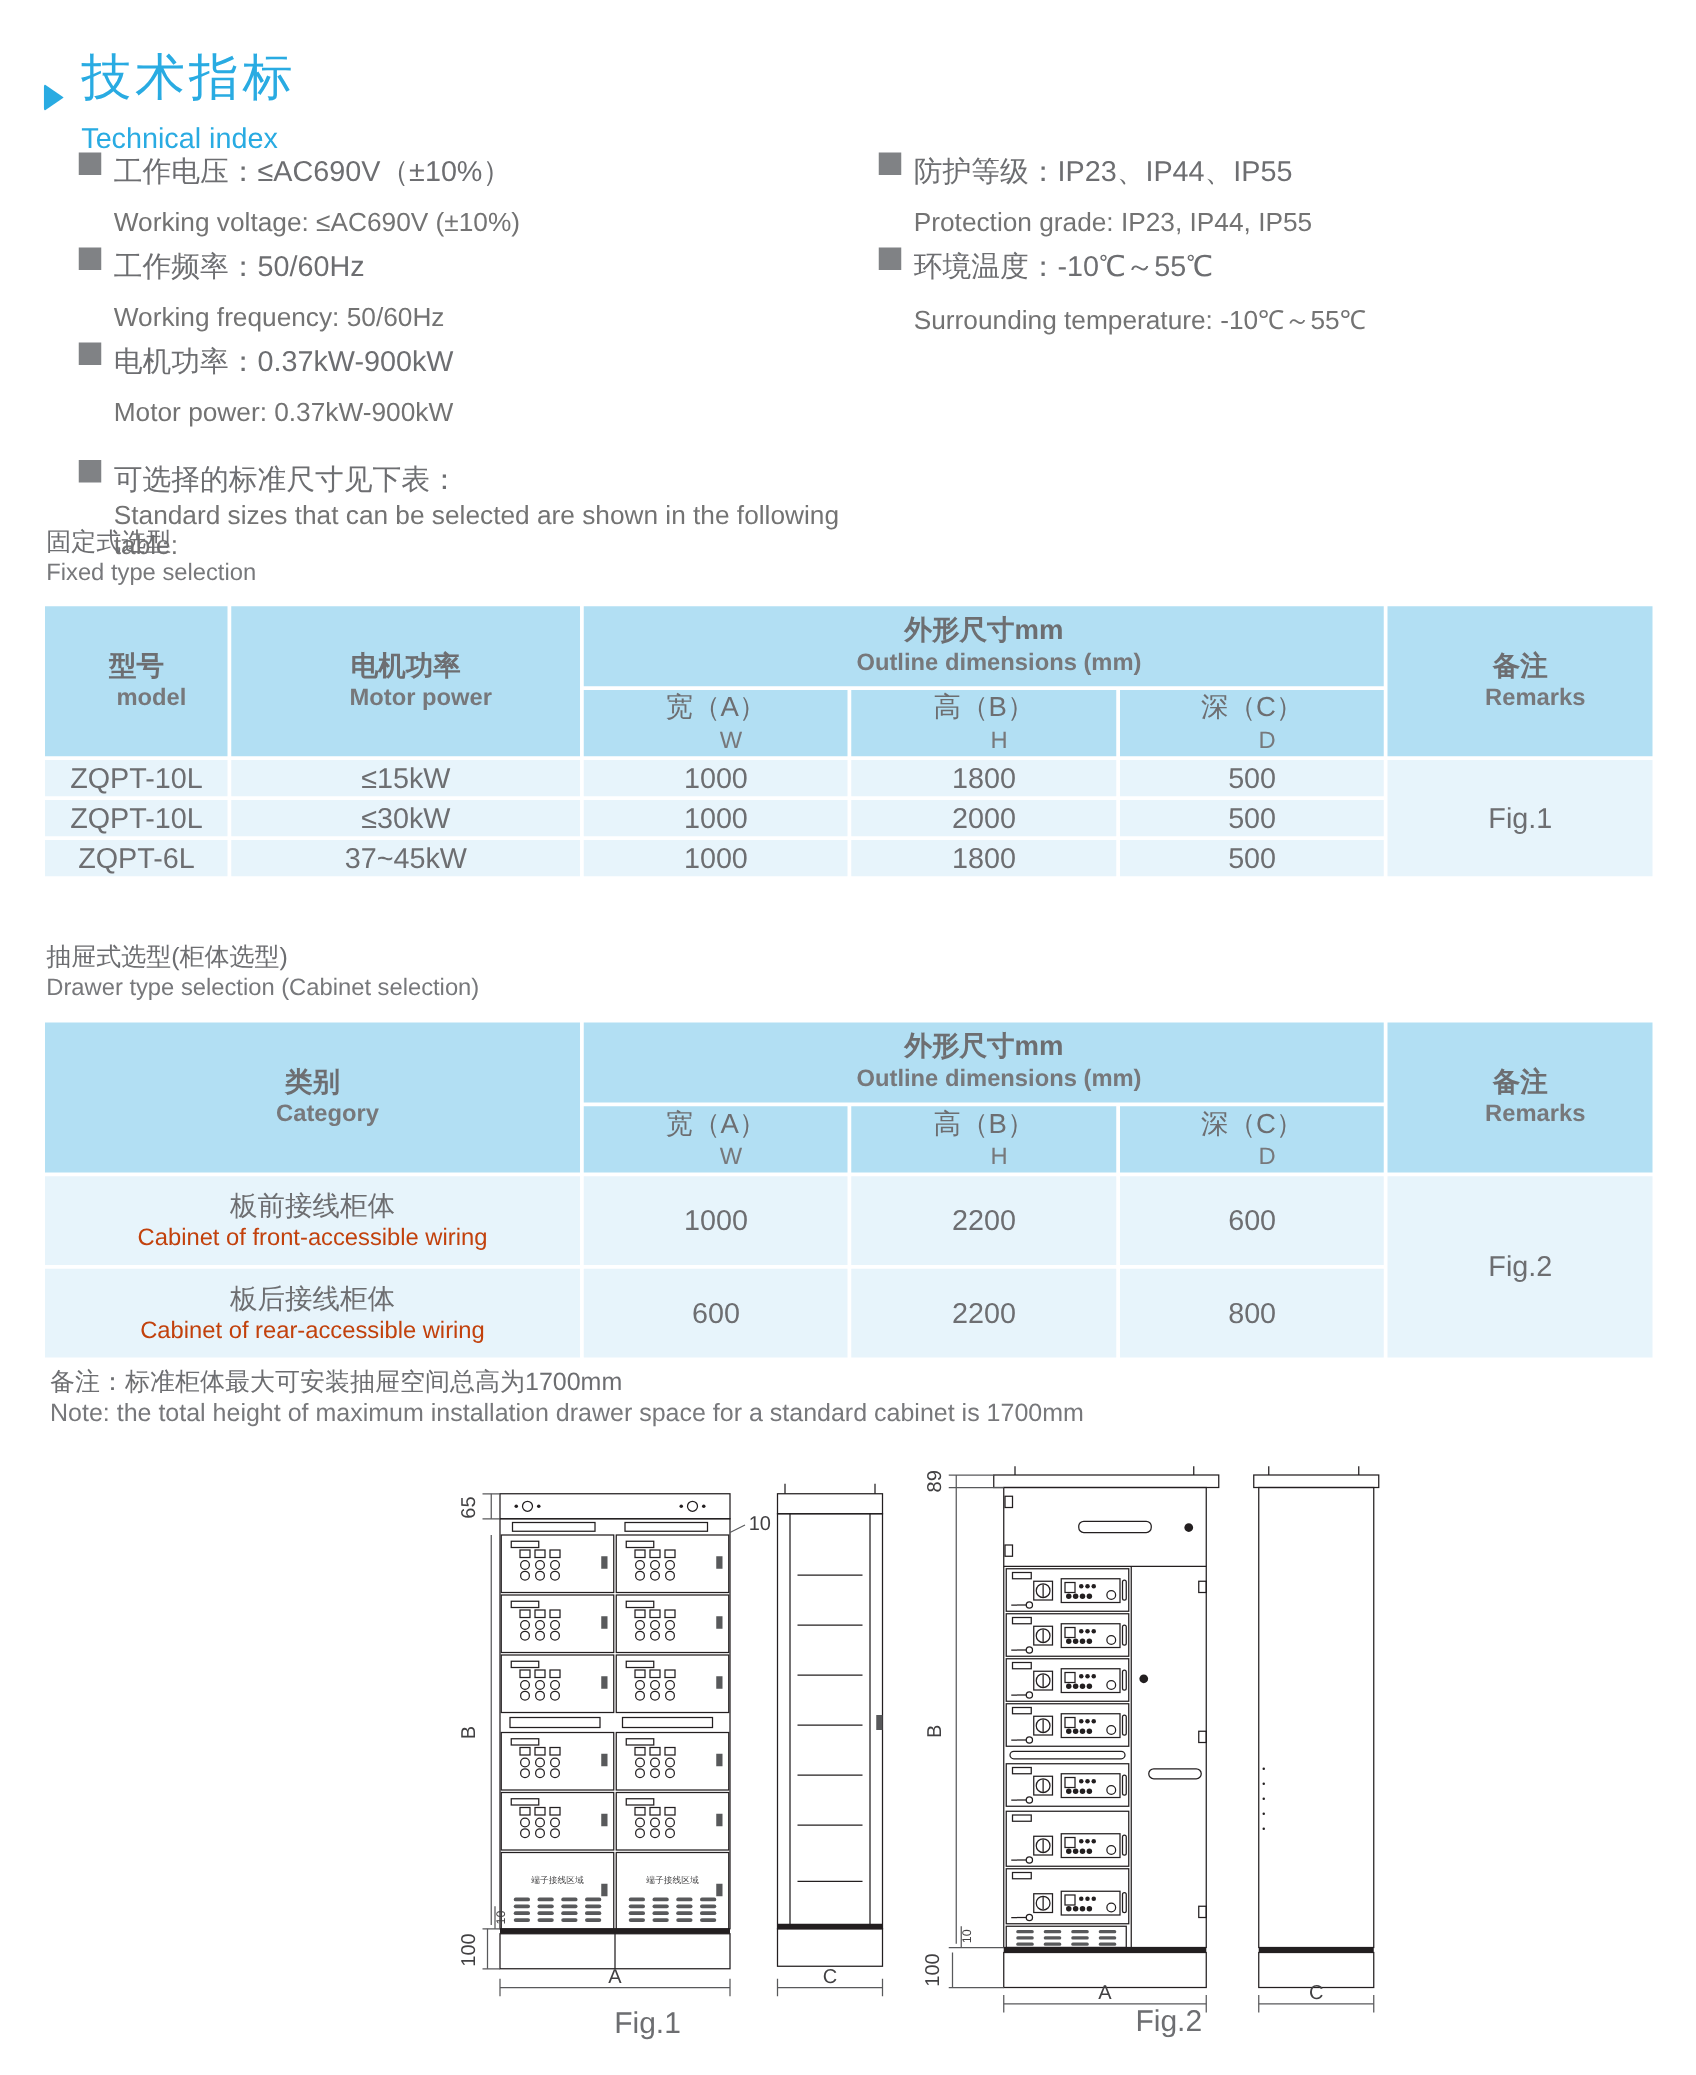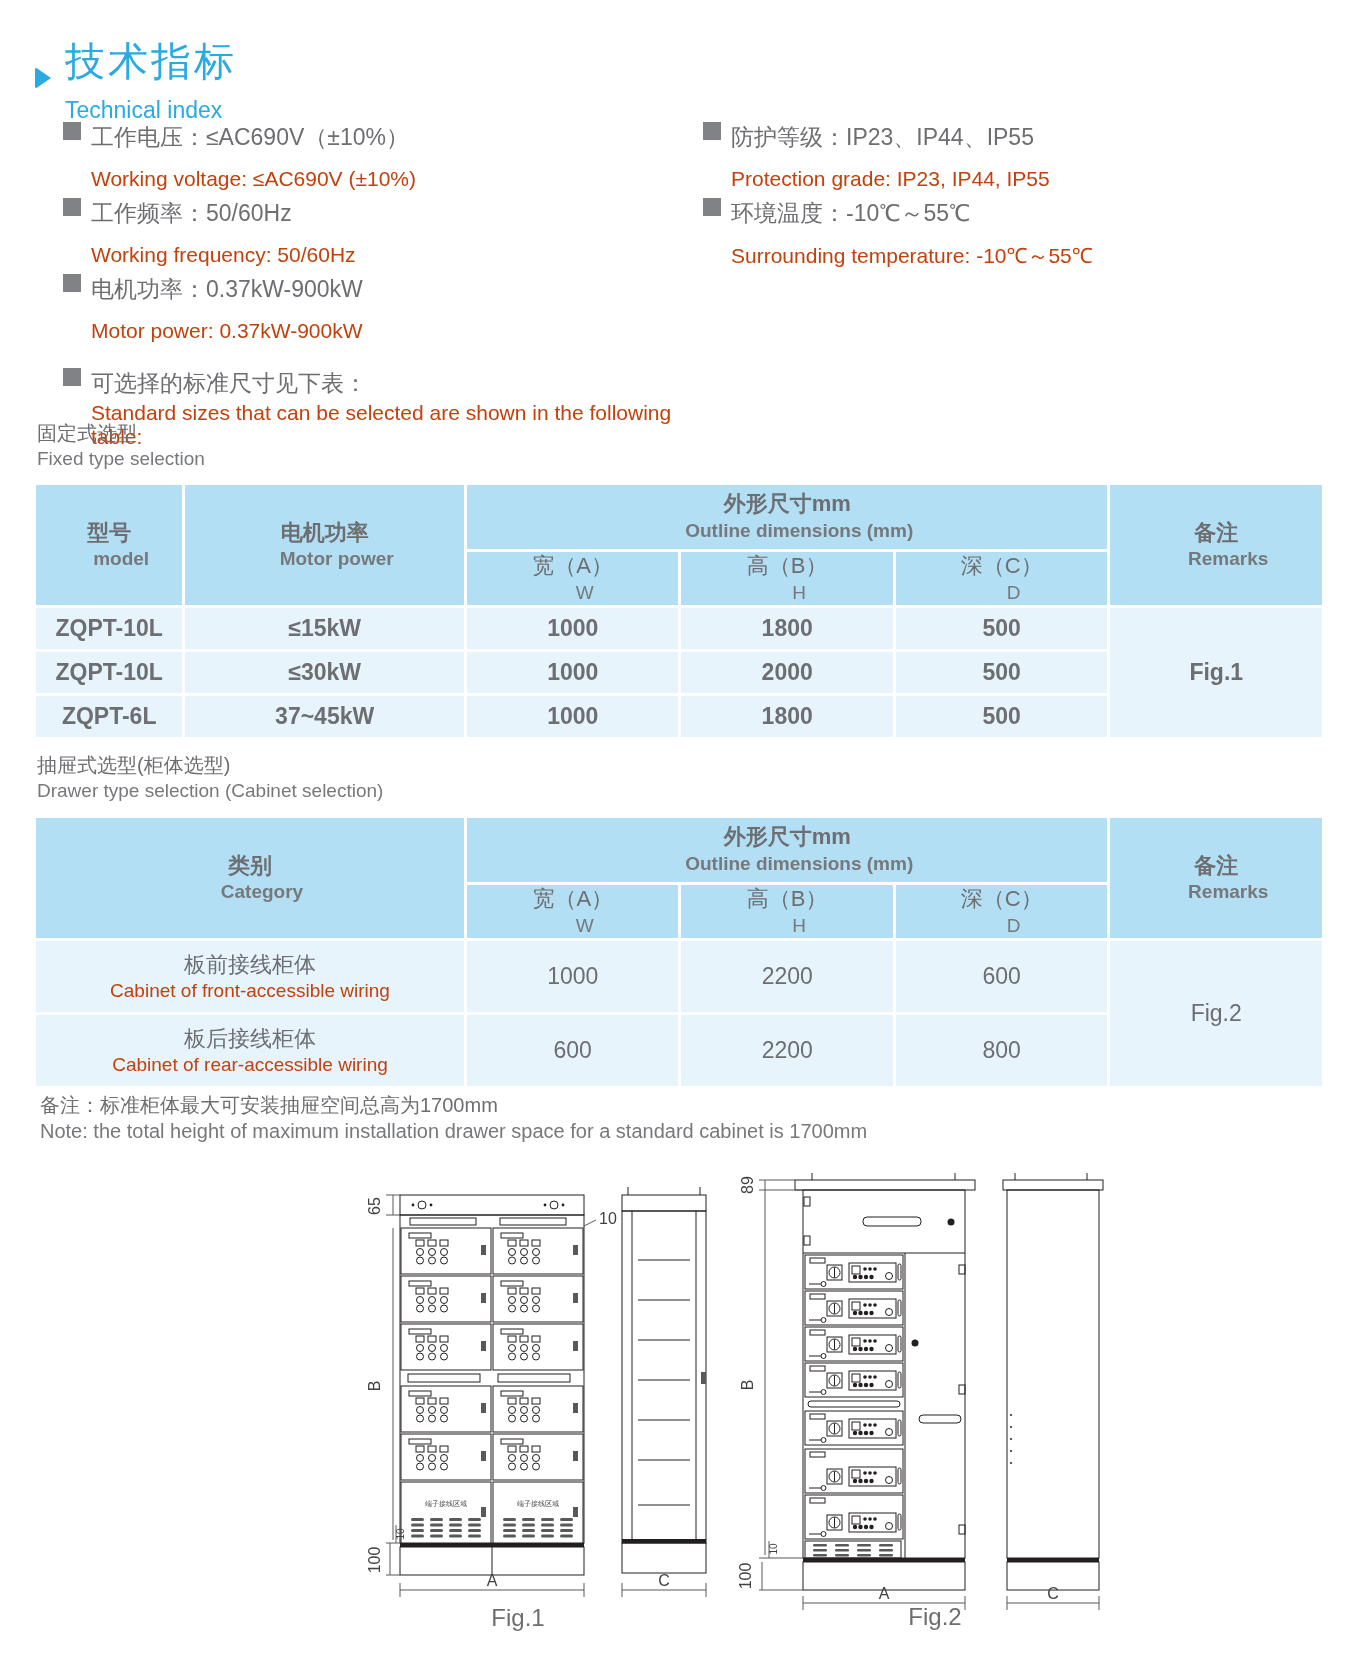--- a/index.html
+++ b/index.html
@@ -11,40 +11,40 @@
   .title-row { display:flex; align-items:flex-end; }
   .title-arrow { width:0; height:0; border-left:16px solid #29abe2; border-top:11px solid transparent; border-bottom:11px solid transparent; border-radius:3px; margin-right:14px; }
   .title-zh { font-size:40px; color:#29abe2; letter-spacing:3px; font-weight:normal; }
   .title-en { font-size:23px; color:#29abe2; margin:8px 0 0 30px; }
 
   
   .specs-col { position:absolute; width:640px; }
   .specs-left { left:63px; top:122px; }
   .specs-right { left:703px; top:122px; }
   .spec-zh { font-size:23px; color:#6d6e71; height:38px; display:flex; align-items:flex-start; }
-  .spec-en { font-size:21px; color:#c2410c; height:38px; display:flex; align-items:center; padding-left:28px; }
+  .spec-en { font-size:21px; color:#737373; height:38px; display:flex; align-items:center; padding-left:28px; }
   .sq-bullet { display:inline-block; width:18px; height:18px; background:#808285; margin-right:10px; flex:0 0 18px; }
   .gap-top { margin-top:18px; }
 
   
   .lbl-zh { position:absolute; left:37px; font-size:20px; color:#6d6e71; }
   .lbl-en { position:absolute; left:37px; font-size:19px; color:#77787b; }
   .note-zh { position:absolute; left:40px; top:1092px; font-size:20px; color:#6d6e71; }
   .note-en { position:absolute; left:40px; top:1120px; font-size:20px; color:#77787b; }
 
   
   table.spec-table { position:absolute; left:33px; border-collapse:separate; border-spacing:3px; table-layout:fixed; width:1292px; }
   .spec-table th, .spec-table td { text-align:center; vertical-align:middle; font-weight:normal; color:#6d6e71; }
   .spec-table thead th { background:#b2dff3; }
   .spec-table tbody td { background:#e7f4fb; font-size:23px; }
   .spec-table .zh { font-size:22px; line-height:1.3; }
   .spec-table .en { font-size:19px; line-height:1.3; color:#77787b;margin-left:24px; }
   .hrow1 th { height:64px;font-weight:bold; }
   .hrow2 th { height:46px; }
-  .t1-body td { height:41px;font-weight:bold; }
+  .t1-body td { height:29px; }
   .t2-body td { height:71px; }
   .cat-zh { font-size:22px; line-height:1.25; }
   .cat-en { font-size:19px; line-height:1.25; color:#c2410c; }
   .remarks-cell { font-size:23px; }
 
   
   .fig { position:absolute; }
   svg text { font-family:"Liberation Sans", sans-serif; }
   .t-dim { font-size:16px; fill:#414042; }
   .t-dim-sm { font-size:10px; fill:#414042; }

